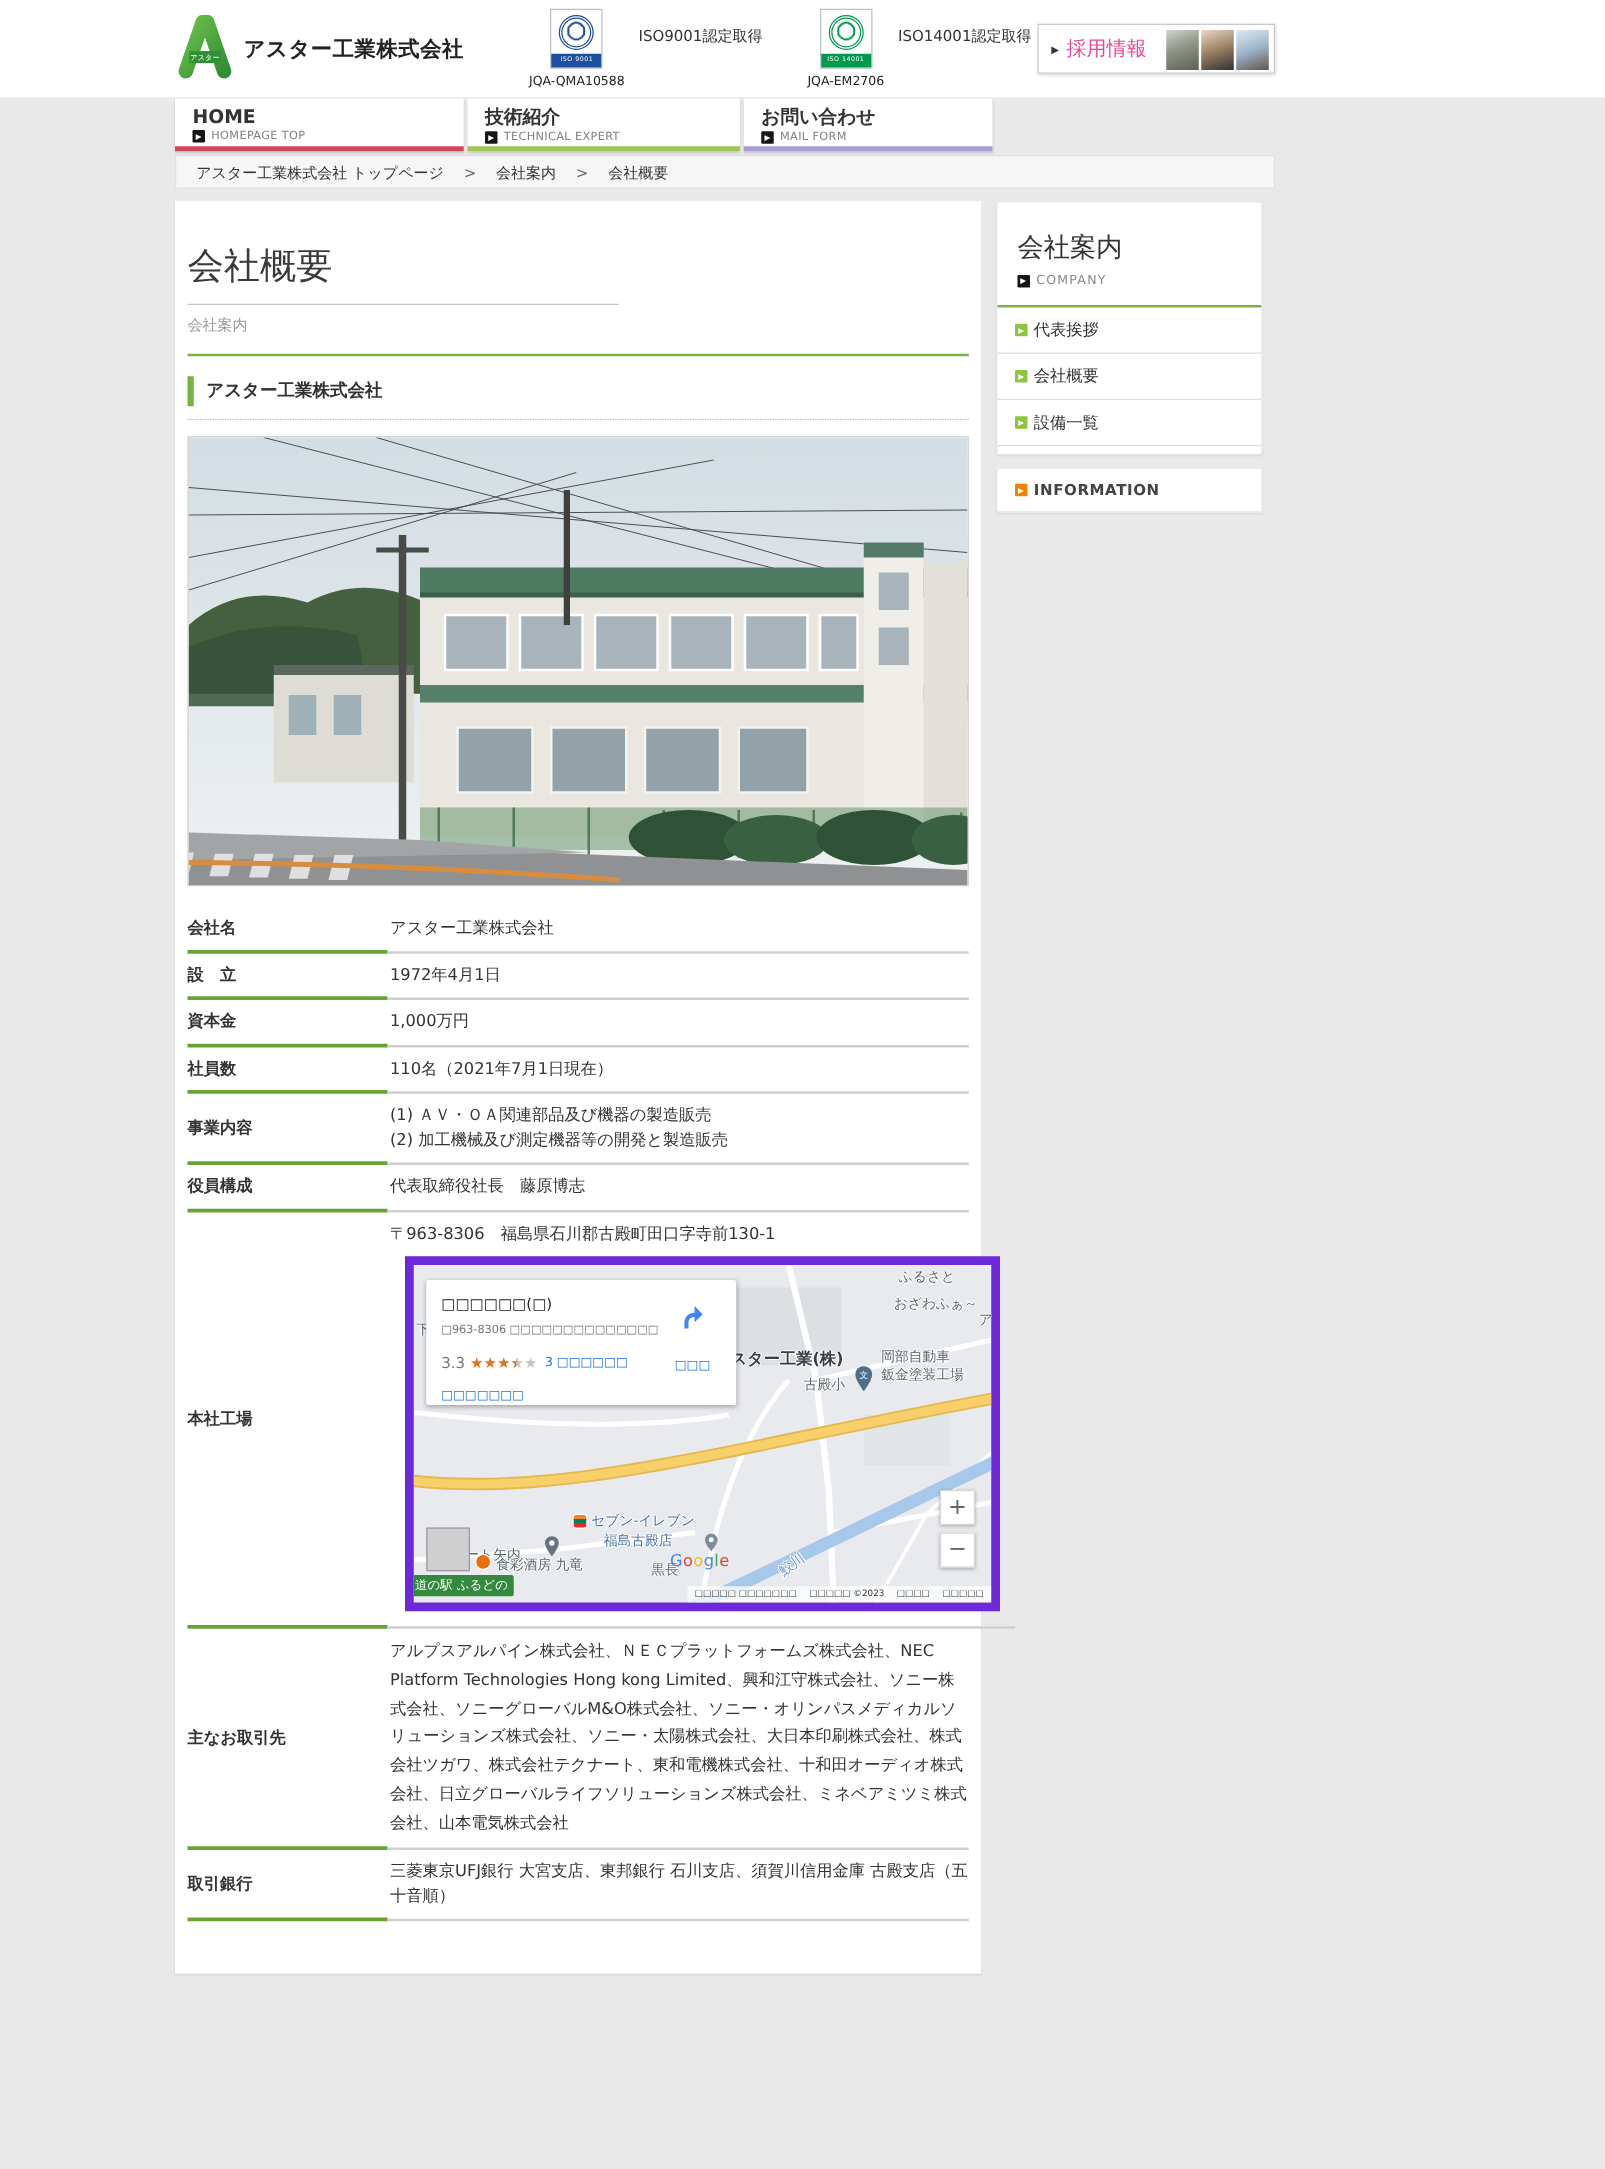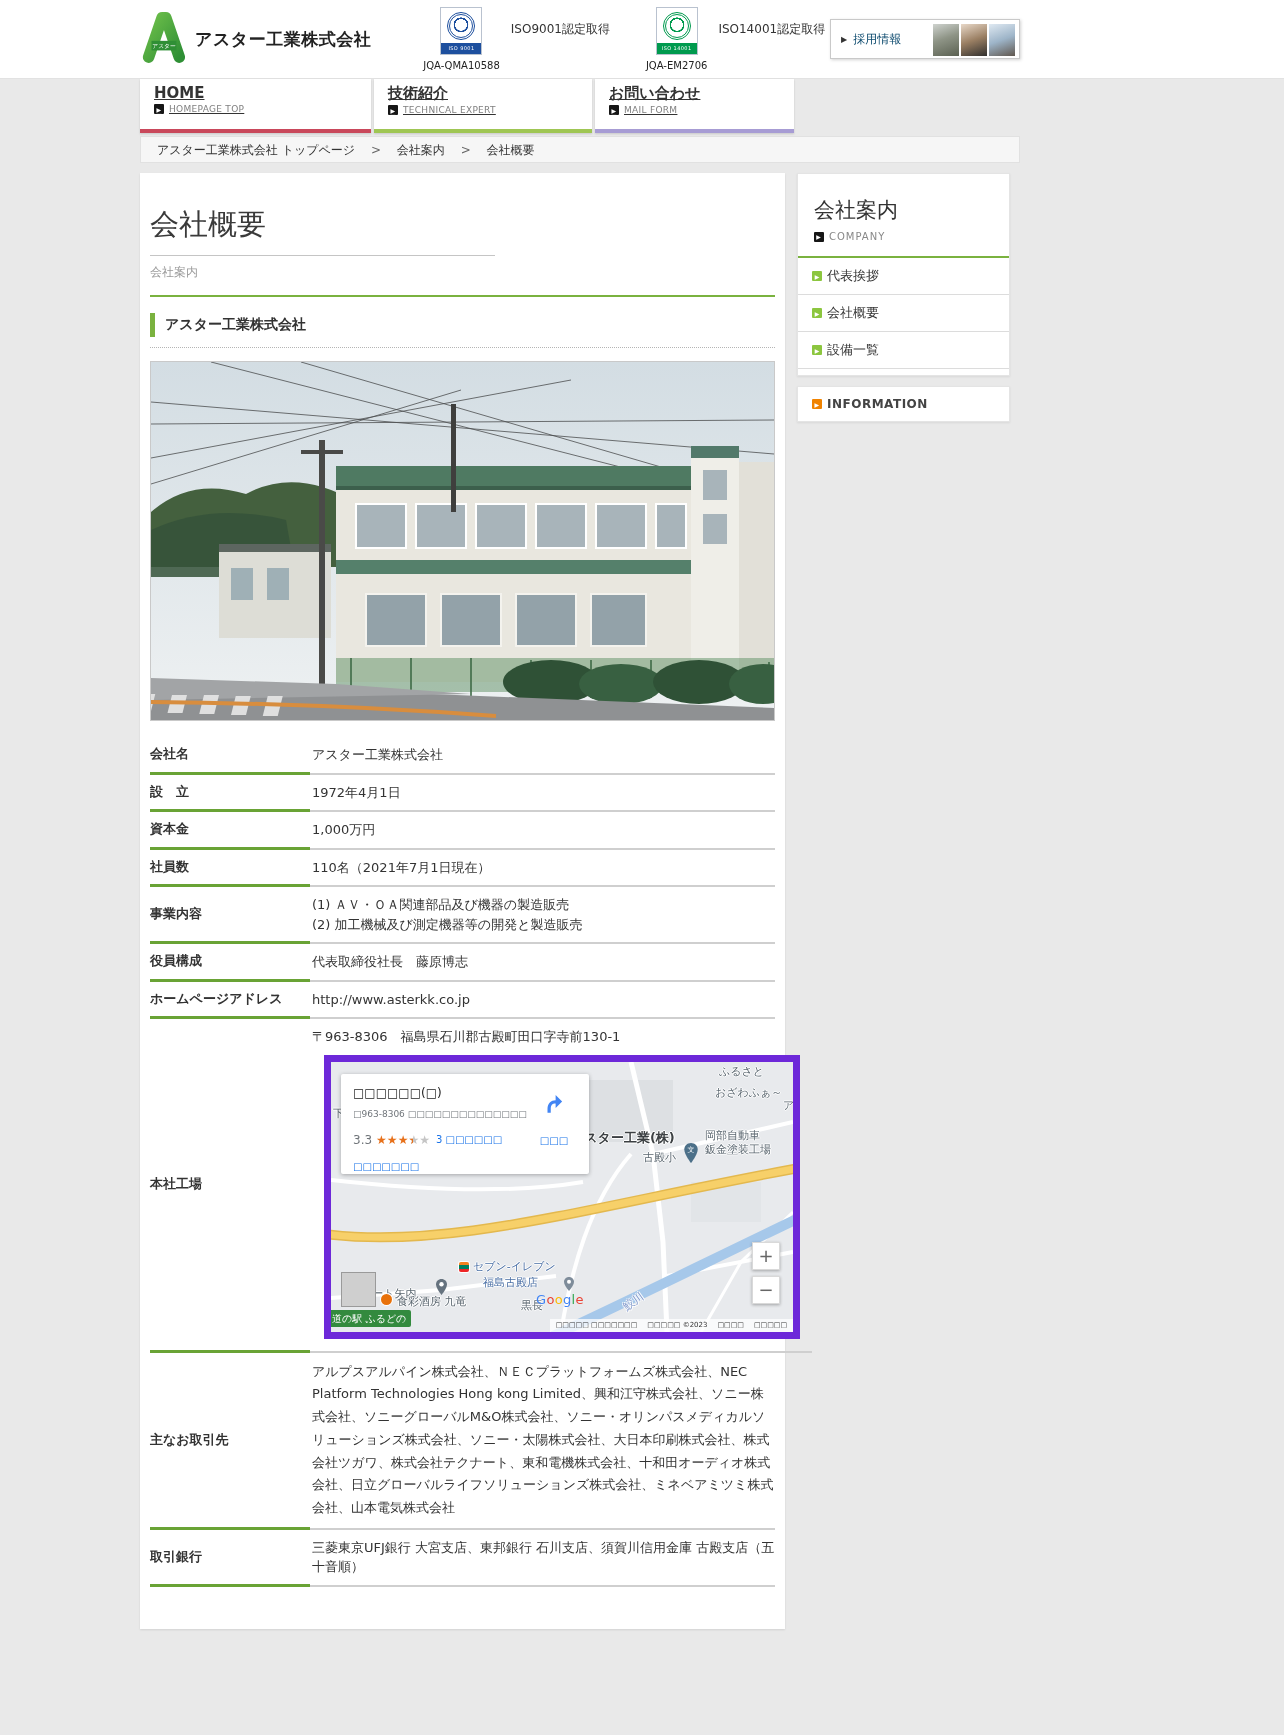--- a/index.html
+++ b/index.html
@@ -17,30 +17,30 @@
   .badge-emblem{width:22px;height:22px;border-radius:50%;margin-top:4px;}
   .iso-blue .badge-emblem{border:3px double #1d4f9e;background:radial-gradient(circle at 50% 45%,#fff 0 35%,#1d4f9e 36% 45%,#fff 46%);}
   .iso-green .badge-emblem{border:3px double #009a4e;background:radial-gradient(circle at 50% 45%,#fff 0 35%,#009a4e 36% 45%,#fff 46%);}
   .badge-band{position:absolute;left:0;right:0;bottom:0;height:11px;color:#fff;font-size:5px;text-align:center;line-height:11px;letter-spacing:.4px;}
   .iso-blue .badge-band{background:#1d4f9e;}
   .iso-green .badge-band{background:#009a4e;}
   .badge-code{font-size:10px;color:#222;margin-top:5px;white-space:nowrap;}
   .iso-label{font-size:12px;color:#333;margin-left:11px;margin-top:14px;white-space:nowrap;}
   .recruit{margin-left:auto;width:190px;height:40px;background:#fff;border:1px solid #c9c9c9;box-shadow:1px 1px 3px rgba(0,0,0,.18);display:flex;align-items:center;padding-left:10px;box-sizing:border-box;position:relative;cursor:pointer;}
   .recruit-arrow{font-size:8px;color:#333;margin-right:6px;}
-  .recruit-label{font-size:12px;color:#0c4a6e;}
+  .recruit-label{font-size:16px;color:#ec4899;}
   .recruit-photos{position:absolute;right:4px;top:4px;bottom:4px;display:flex;gap:2px;}
   .rp{width:26px;height:32px;}
   .rp1{background:linear-gradient(160deg,#cfd3cf 0%,#8e9486 45%,#5b6152 100%);}
   .rp2{background:linear-gradient(160deg,#e8d8c8 0%,#9a7f63 50%,#31302e 100%);}
   .rp3{background:linear-gradient(160deg,#dfe9f2 0%,#9db4c8 50%,#60574e 100%);}
 
   
   .nav{display:flex;gap:3px;width:880px;margin-left:140px;}
-  .nav-item{background:#fff;box-shadow:0 1px 2px rgba(0,0,0,.15);padding:5px 0 12px 14px;height:33px;box-sizing:content-box;cursor:pointer;text-decoration:underline;}
+  .nav-item{background:#fff;box-shadow:0 1px 2px rgba(0,0,0,.15);padding:5px 0 0 14px;height:33px;box-sizing:content-box;cursor:pointer;}
   .nav-item .nl{font-size:15px;font-weight:bold;color:#333;}
   .nav-item .ns{display:flex;align-items:center;font-size:9px;color:#808080;margin-top:2px;letter-spacing:.3px;}
   .n1{flex:0 0 217px;border-bottom:4px solid #c9485b;}
   .n2{flex:0 0 204px;border-bottom:4px solid #9fc653;}
   .n3{flex:0 0 201px;border-bottom:4px solid #7fd0c4;}
   .n4{flex:0 0 185px;border-bottom:4px solid #a79cd4;}
   .sq{display:inline-flex;width:10px;height:10px;background:#161616;color:#fff;font-size:6px;align-items:center;justify-content:center;margin-right:5px;border-radius:1px;flex:0 0 10px;}
   .sq.green{background:#8cc63f;}
   .sq.orange{background:#f08300;}
 
@@ -304,24 +304,20 @@
         <div class="clabel">事業内容</div>
         <div class="cvalue block">
           <div>(1) ＡＶ・ＯＡ関連部品及び機器の製造販売</div>
           <div>(2) 加工機械及び測定機器等の開発と製造販売</div>
         </div>
       </div>
       <div class="crow">
         <div class="clabel">役員構成</div>
         <div class="cvalue">代表取締役社長　藤原博志</div>
       </div>
-      <div class="crow">
-        <div class="clabel">ホームページアドレス</div>
-        <div class="cvalue">http://www.asterkk.co.jp</div>
-      </div>
 
       <div class="crow">
         <div class="clabel">本社工場</div>
         <div class="cvalue block">
           <div>〒963-8306　福島県石川郡古殿町田口字寺前130-1</div>
 
           <div class="map">
             <svg class="roads" width="462" height="270" viewBox="0 0 462 270">
               <rect x="250" y="18" width="92" height="62" fill="#dde0e3"></rect>
               <rect x="60" y="60" width="70" height="40" fill="#e2e5e8"></rect>

